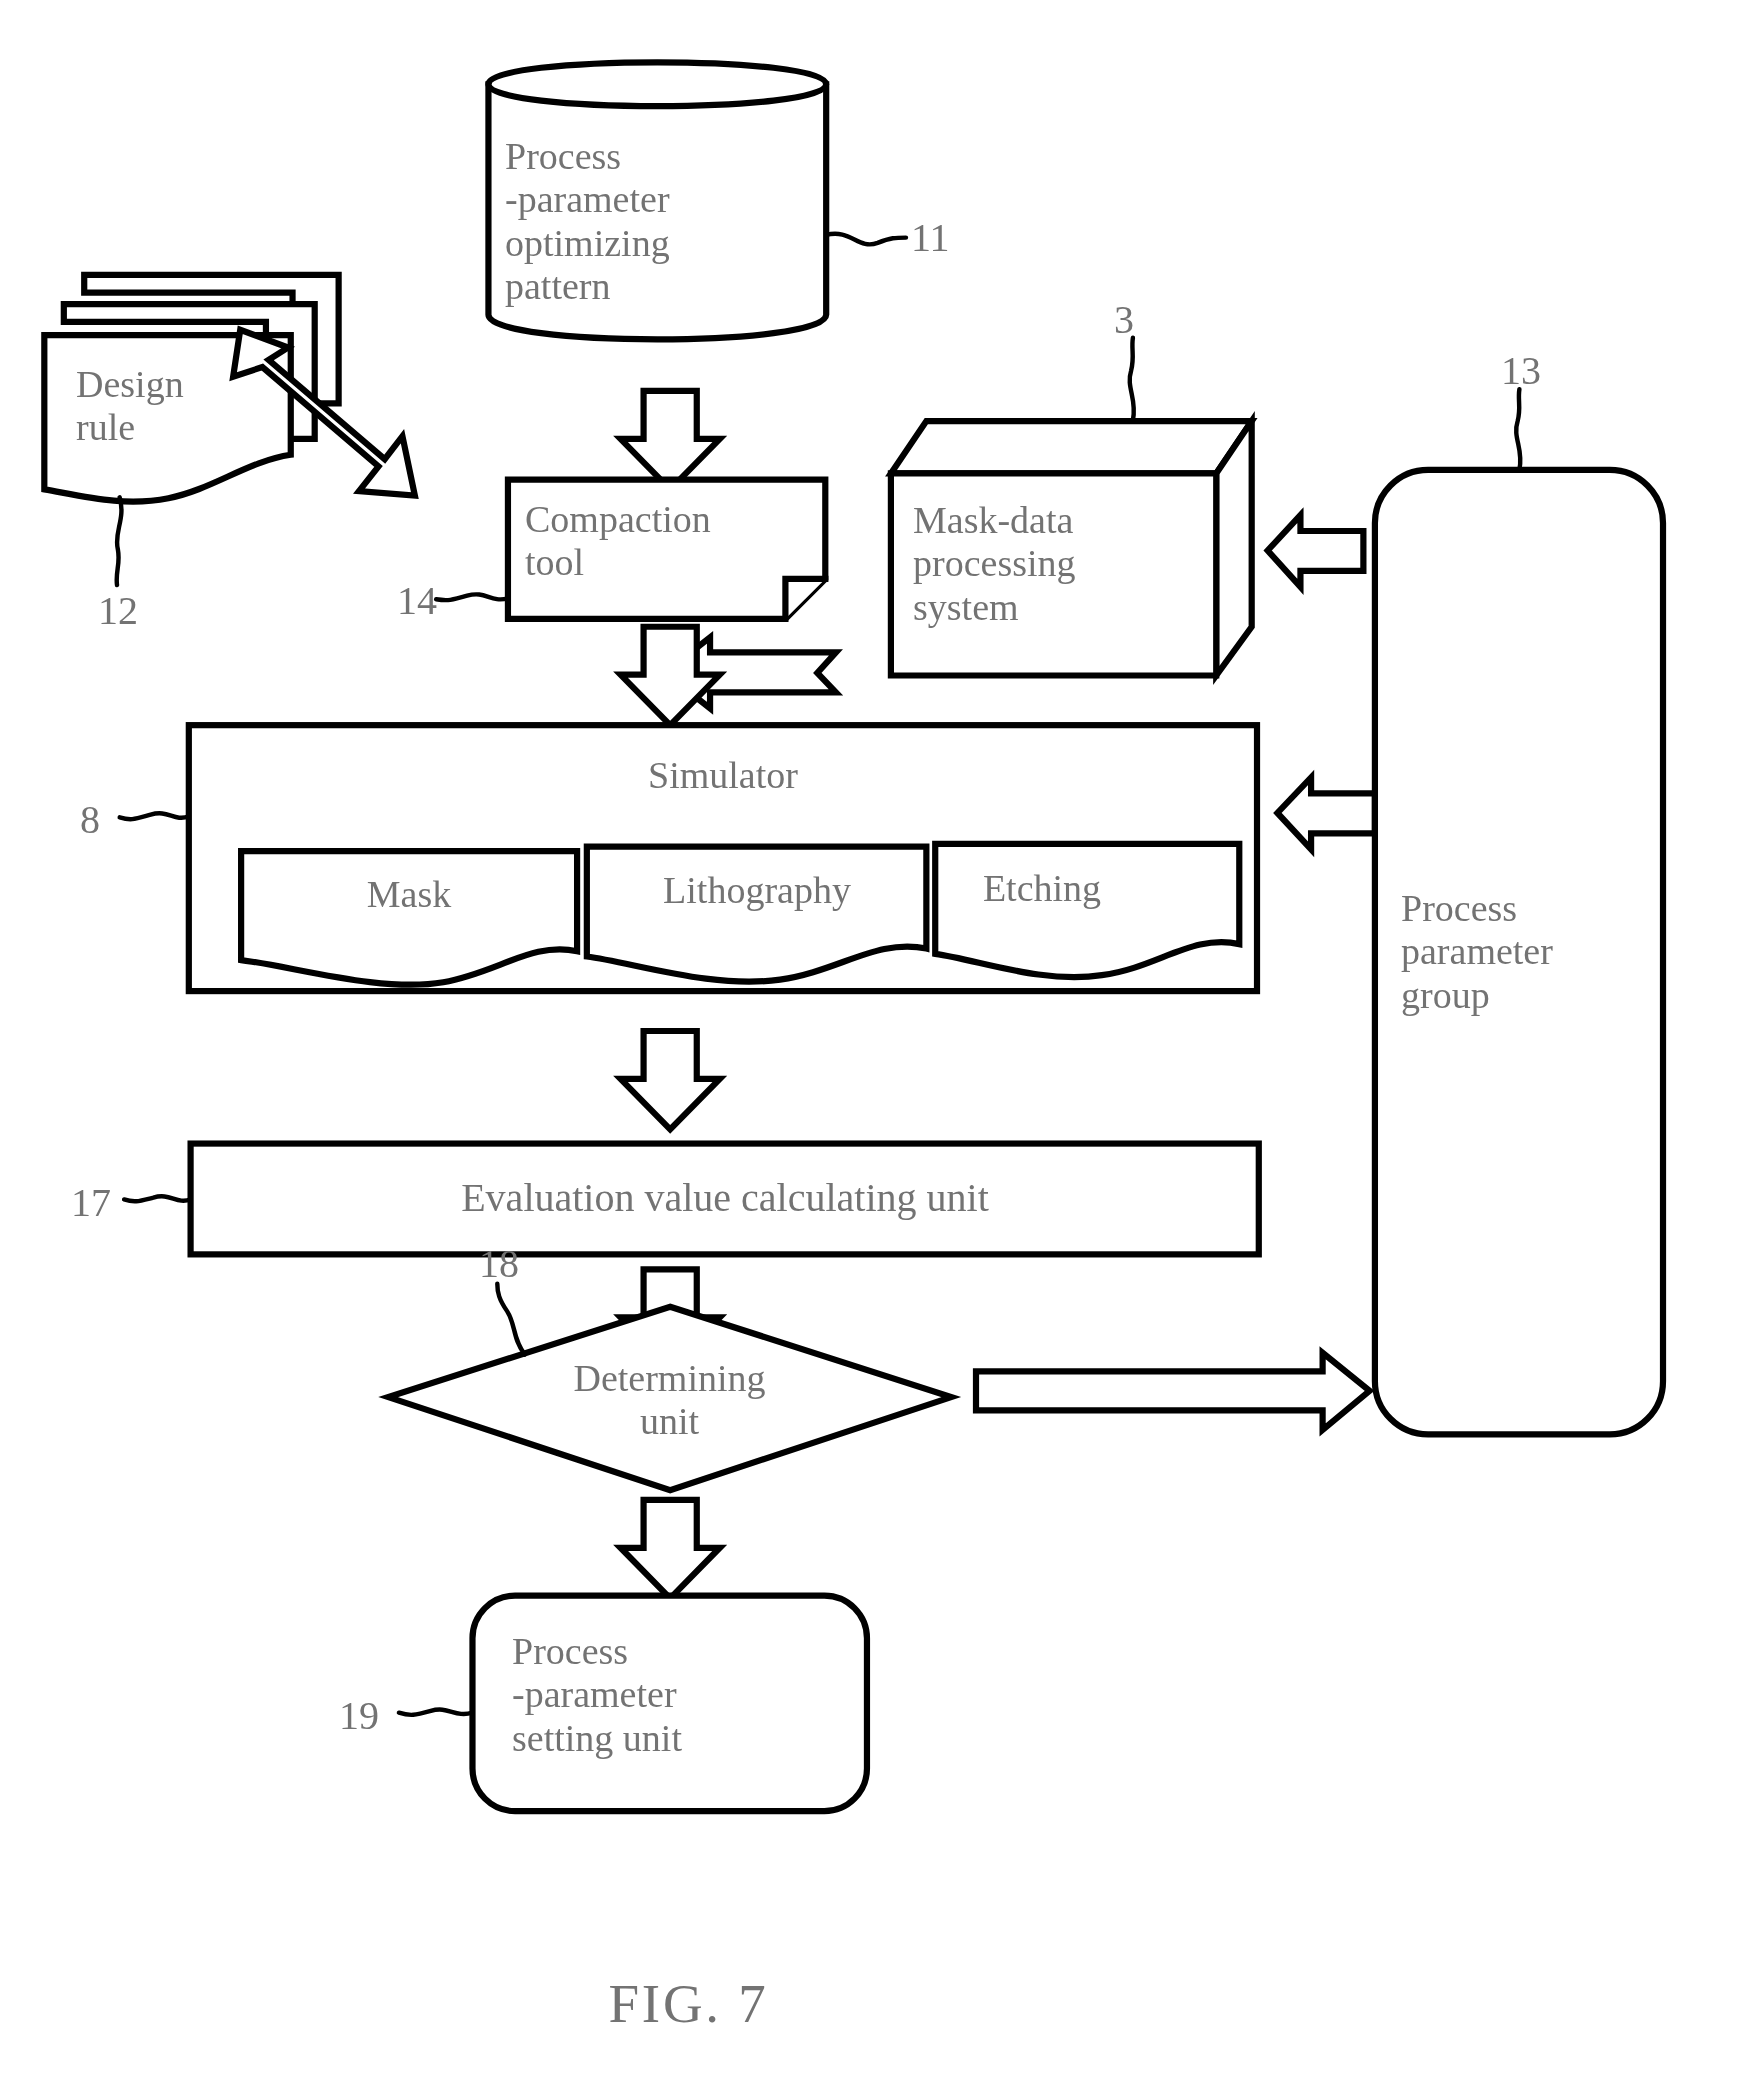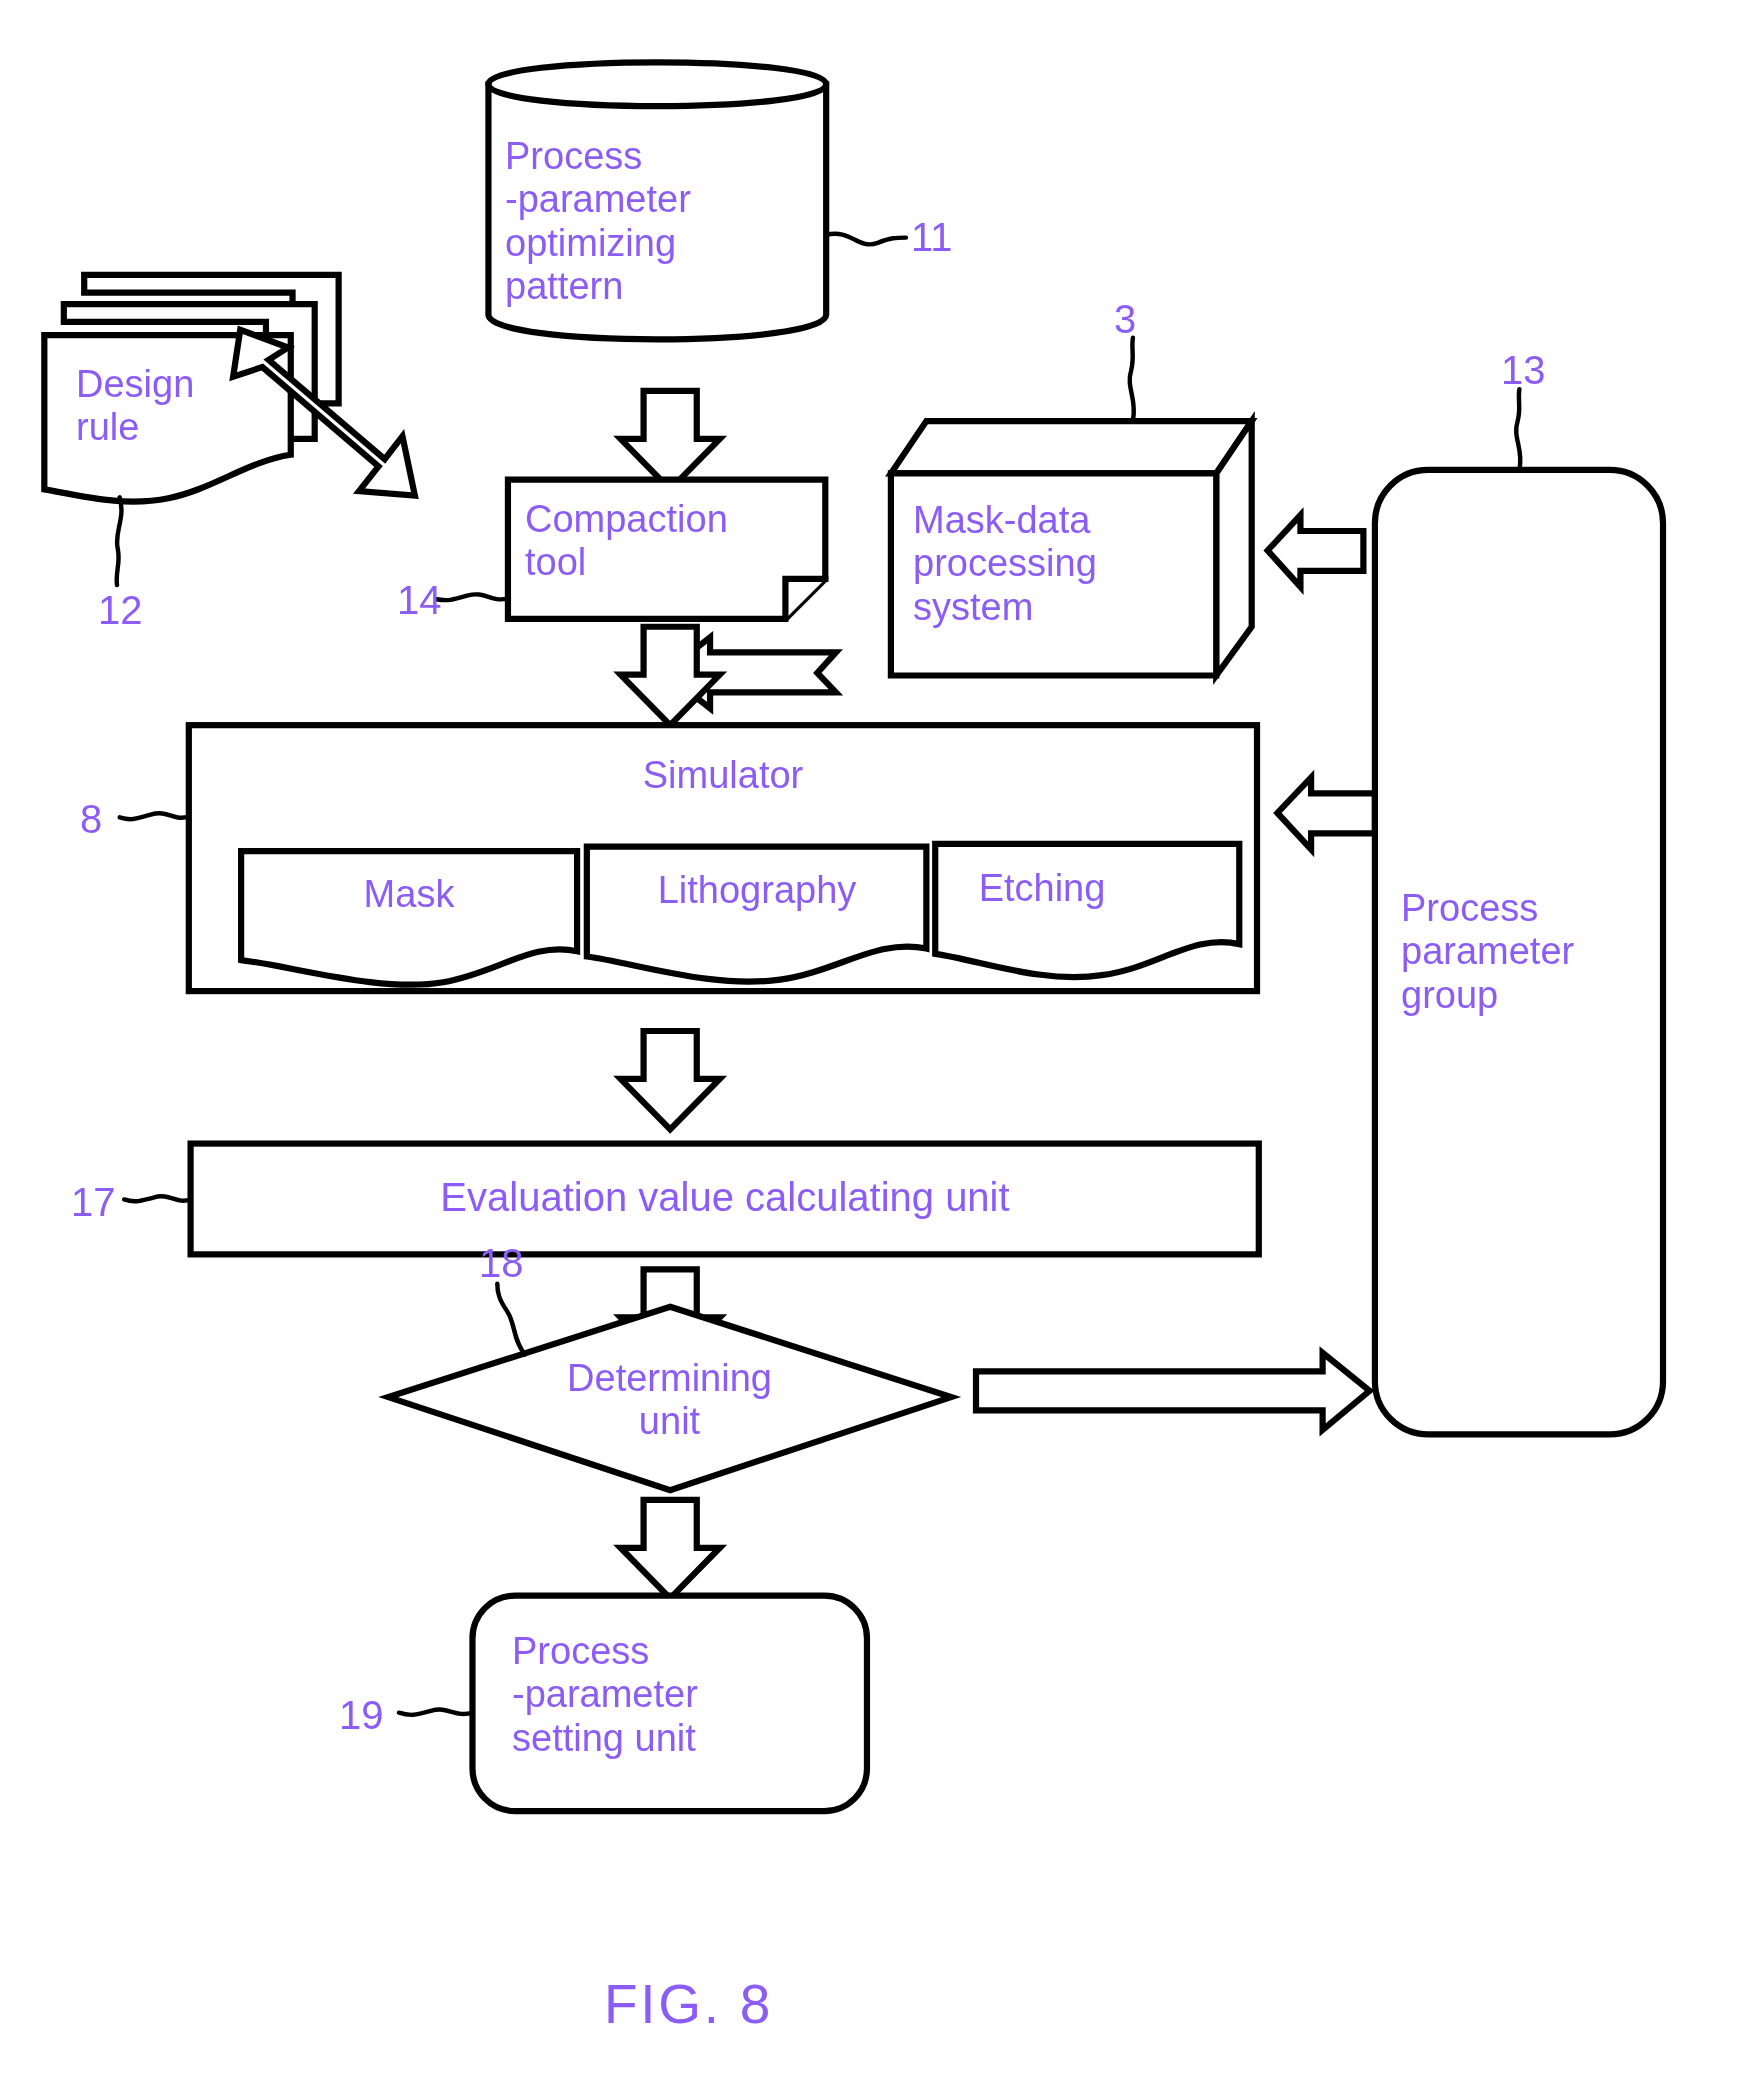--- a/index.html
+++ b/index.html
@@ -44,22 +44,22 @@
     stroke-linecap: round;
   }
   .arrow-hollow {
     fill: #ffffff;
     stroke: #000000;
     stroke-width: 7;
     stroke-linejoin: miter;
   }
   .txt {
     position: absolute;
-    font-family: Liberation Sans, sans-serif;
-    color: #8b5cf6;
+    font-family: Liberation Serif, serif;
+    color: #737373;
     white-space: pre;
     line-height: 1.14;
     letter-spacing: 0px;
   }
   .t-body  { font-size: 38px; }
   .t-sim   { font-size: 38px; }
   .t-eval  { font-size: 40px; }
   .t-num   { font-size: 40px; }
   .t-fig   { font-size: 55px; letter-spacing: 2.7px; }
   .center  { text-align: center; }
@@ -306,16 +306,16 @@
 
   <div class="txt t-eval center" style="left:191px; top:1175px; width:1068px;">Evaluation value calculating unit</div>
   <div class="txt t-num" style="left:71px; top:1180px;">17</div>
 
   <div class="txt t-body center" style="left:492px; top:1357px; width:355px;">Determining<br>unit</div>
   <div class="txt t-num" style="left:479px; top:1241px;text-align:center;">18</div>
 
   <div class="txt t-body" style="left:512px; top:1630px; width:355px;">Process<br>-parameter<br>setting unit</div>
   <div class="txt t-num" style="left:339px; top:1693px;">19</div>
 
-  <div class="txt t-fig center" style="left:520px; top:1973px; width:337px;">FIG. 8</div>
+  <div class="txt t-fig center" style="left:520px; top:1973px; width:337px;">FIG. 7</div>
 
 </div>
 
 
 </body></html>

